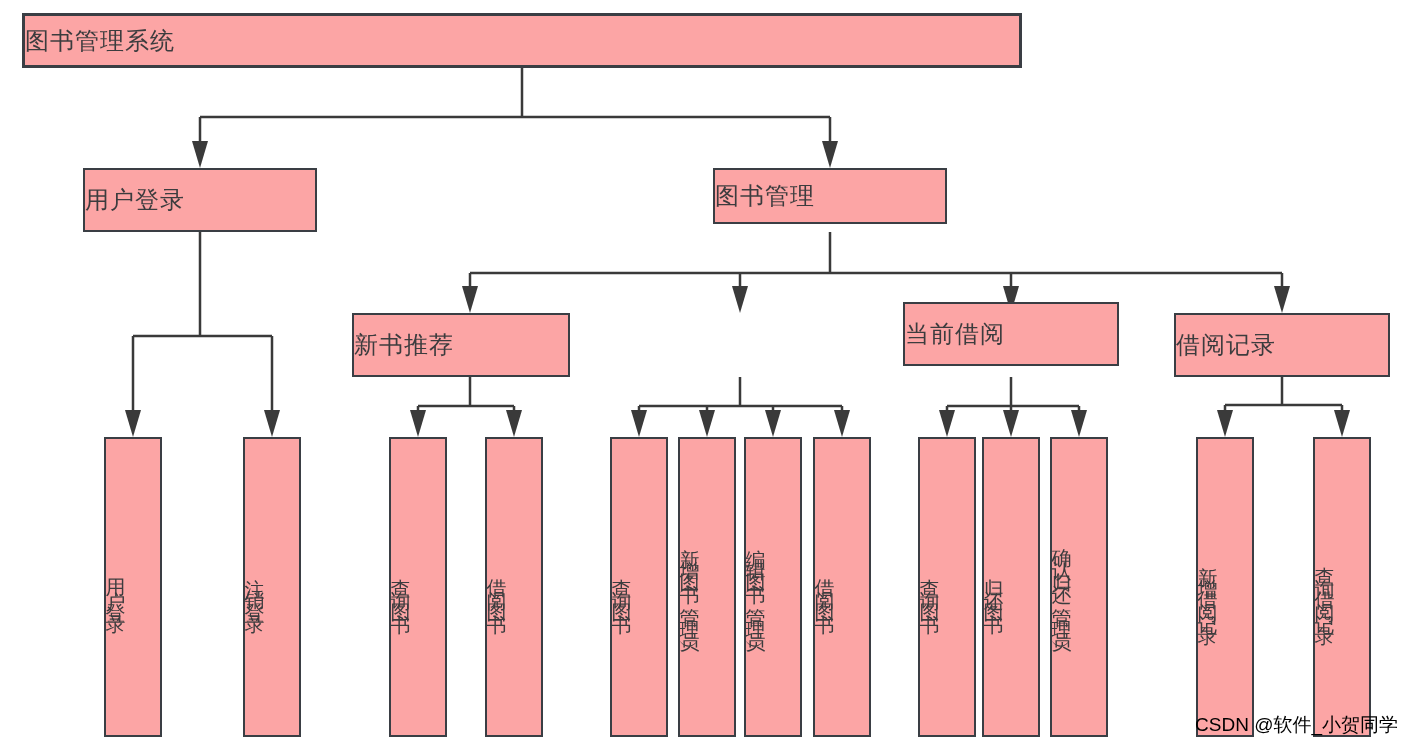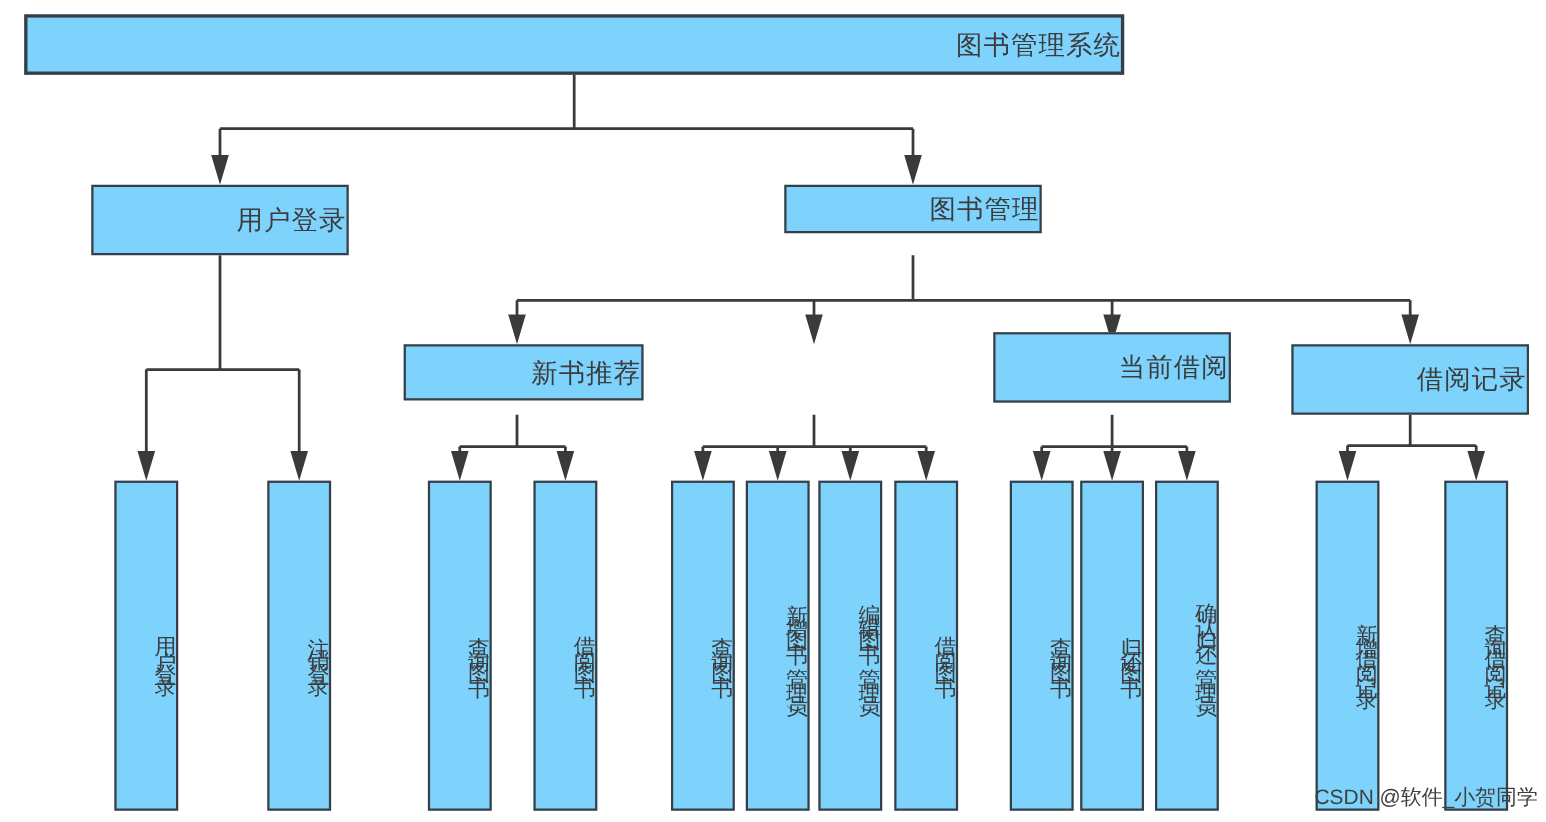--- a/index.html
+++ b/index.html
@@ -19,27 +19,26 @@
     position: absolute;
     left: 0;
     top: 0;
     width: 1405px;
     height: 747px;
     pointer-events: none;
   }
   .box {
     position: absolute;
     box-sizing: border-box;
-    background: #7dd3fc;
+    background: #fca5a5;
     border: 2.5px solid #3a3e44;
     display: flex;
     align-items: center;
-    justify-content: flex-end;
+    justify-content: flex-start;
     color: #3c3c3e;
-    padding-left: 28px;
   }
   .hlabel {
     font-size: 24px;
     letter-spacing: 1px;
     white-space: nowrap;
   }
   .leaf {
     border-width: 2px;
   }
   .vtext {
@@ -49,21 +48,21 @@
     letter-spacing: 12px;
     line-height: 1;
     color: #3c3c3e;
   }
   .watermark {
     position: absolute;
     left: 1186px;
     top: 712px;
     width: 212px;
     font-size: 19px;
-    color: #404040;
+    color: #000000;
     white-space: nowrap;
     text-align: right;
   }
 </style>
 </head>
 <body>
 
 <div id="stage">
 
   <svg id="conn" xmlns="http://www.w3.org/2000/svg">
@@ -89,25 +88,25 @@
       <polygon points="1334,410 1350,410 1342,437" fill="#3a3a3a"></polygon>
     </svg>
 
   <div class="box" style="left:22px;top:13px;width:1000px;height:55px;border-width:3px">
     <span class="hlabel">图书管理系统</span>
   </div>
 
   <div class="box" style="left:83px;top:168px;width:234px;height:64px">
     <span class="hlabel">用户登录</span>
   </div>
-  <div class="box" style="left:713px;top:168px;width:234px;height:44px">
+  <div class="box" style="left:713px;top:168px;width:234px;height:56px">
     <span class="hlabel">图书管理</span>
   </div>
 
-  <div class="box" style="left:367px;top:313px;width:218px;height:51px">
+  <div class="box" style="left:352px;top:313px;width:218px;height:64px">
     <span class="hlabel">新书推荐</span>
   </div>
   <div class="box" style="left:903px;top:302px;width:216px;height:64px">
     <span class="hlabel">当前借阅</span>
   </div>
   <div class="box" style="left:1174px;top:313px;width:216px;height:64px">
     <span class="hlabel">借阅记录</span>
   </div>
 
   <div class="box leaf" style="left:104px;top:437px;width:58px;height:300px">

